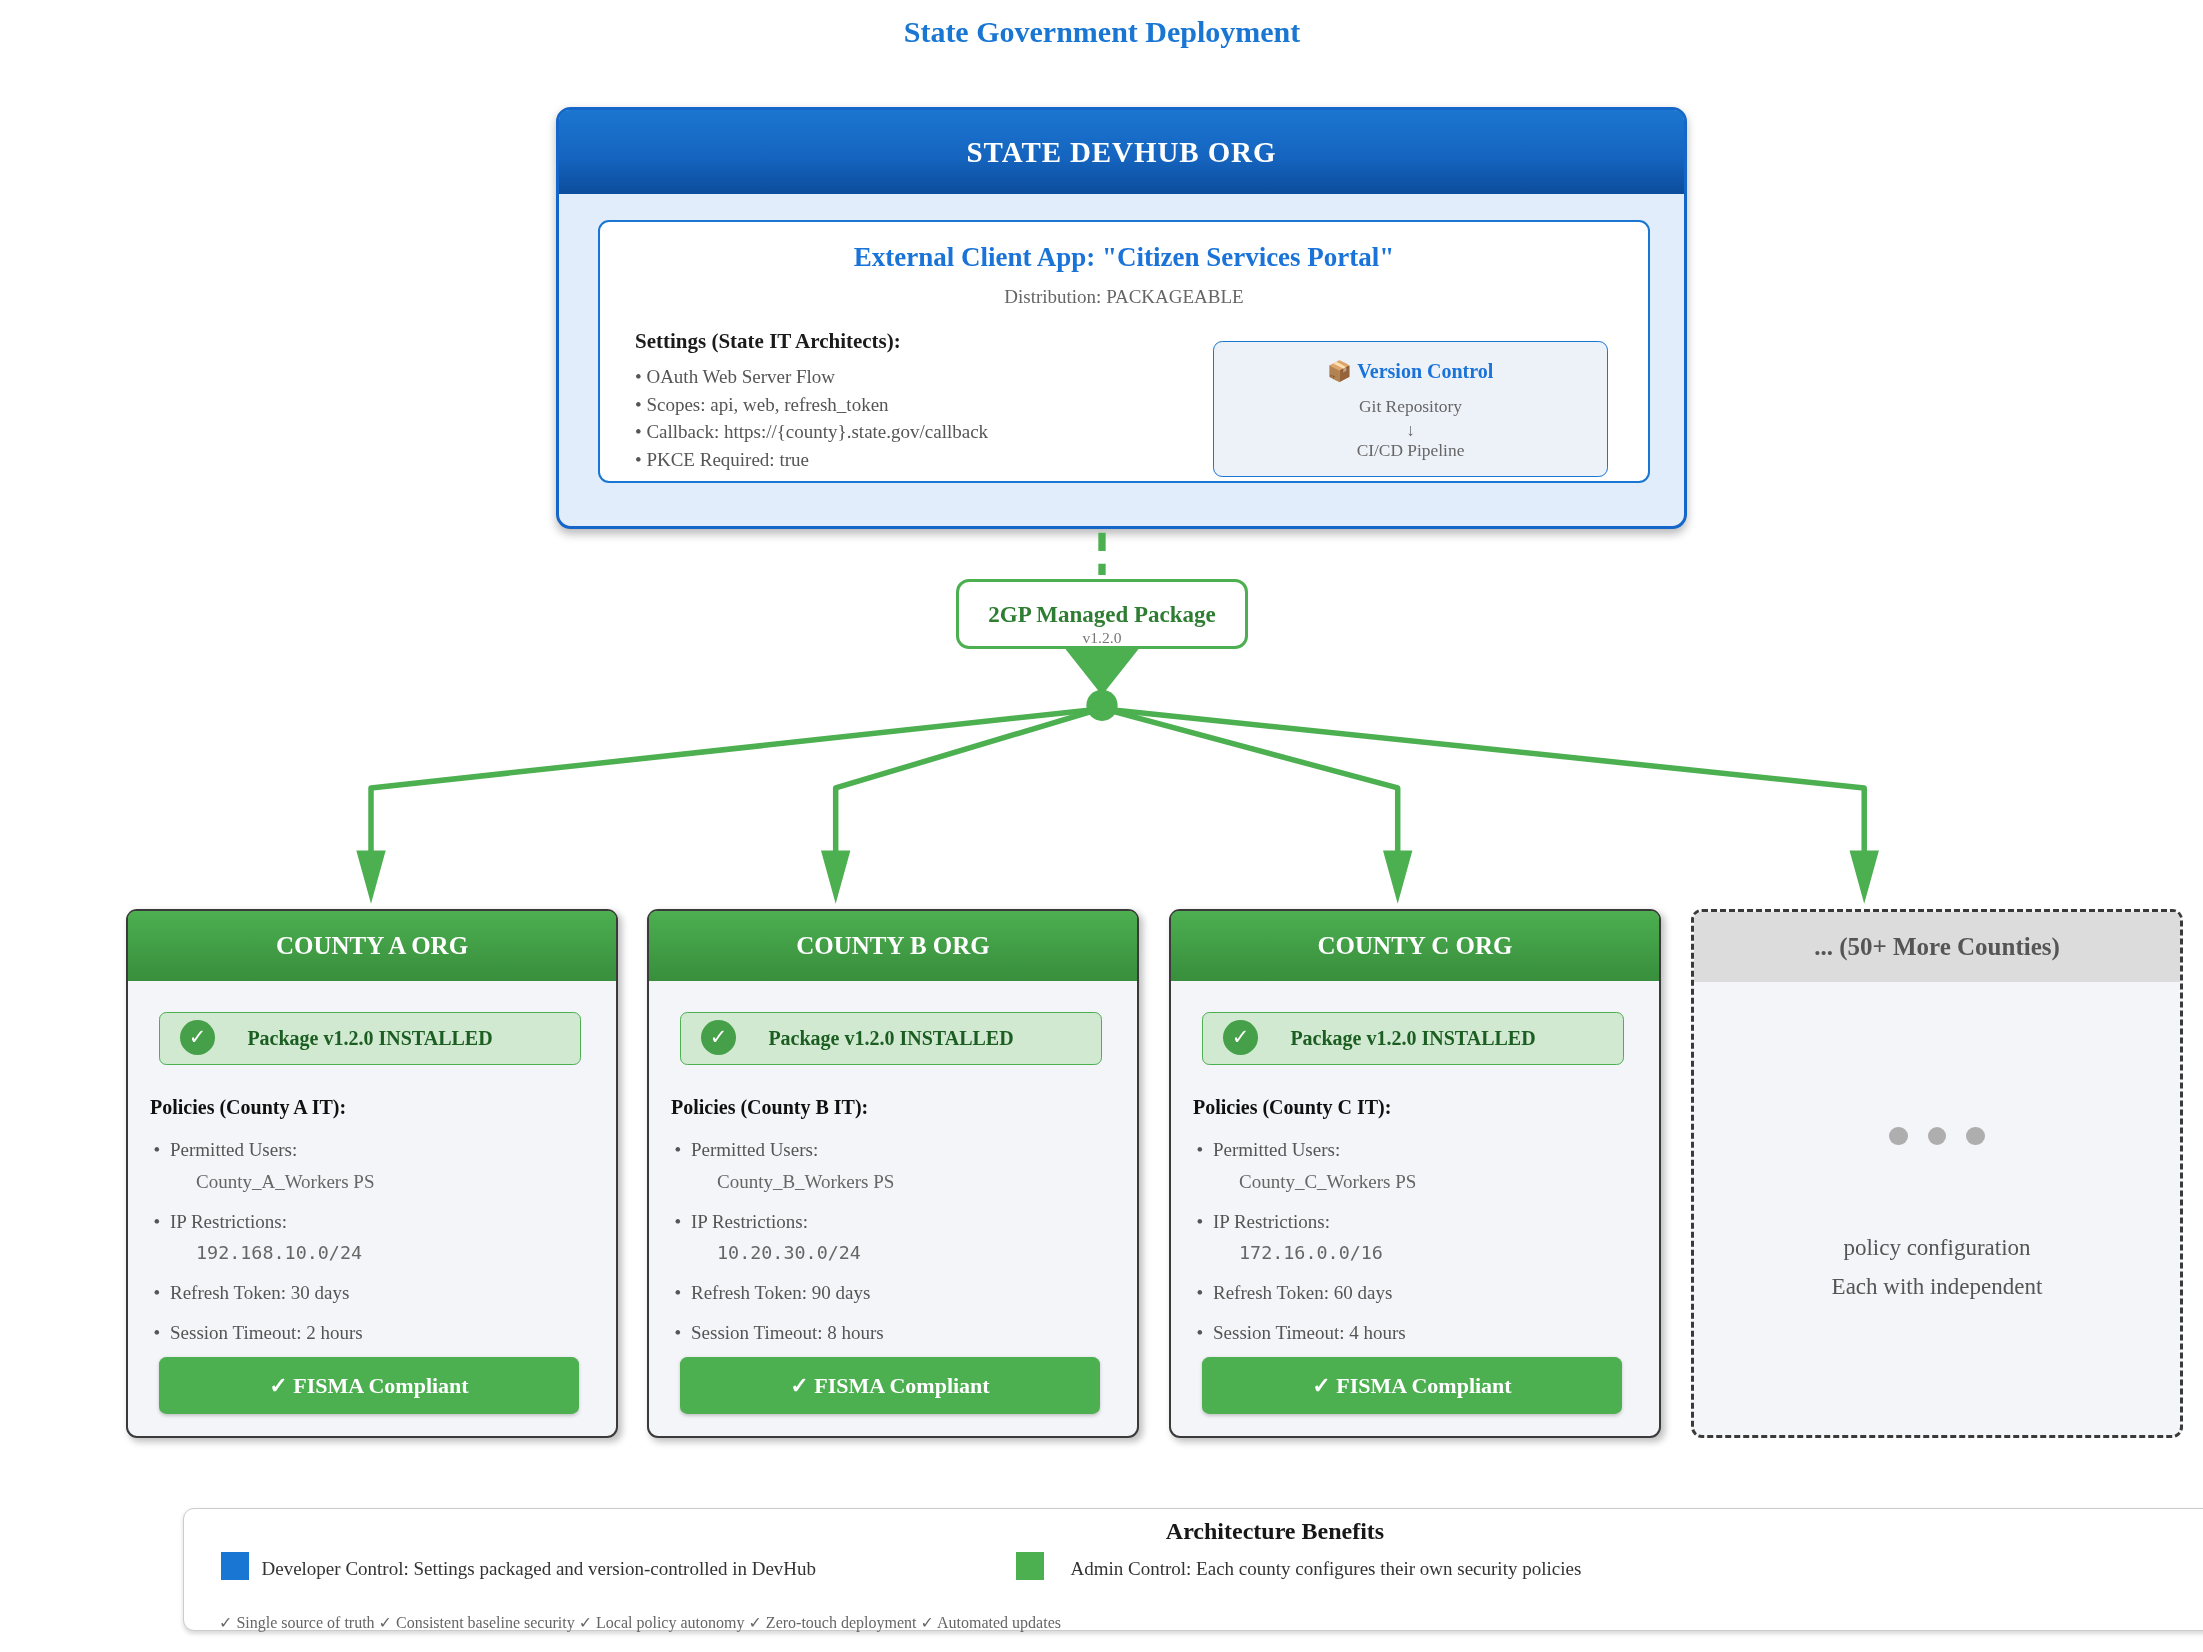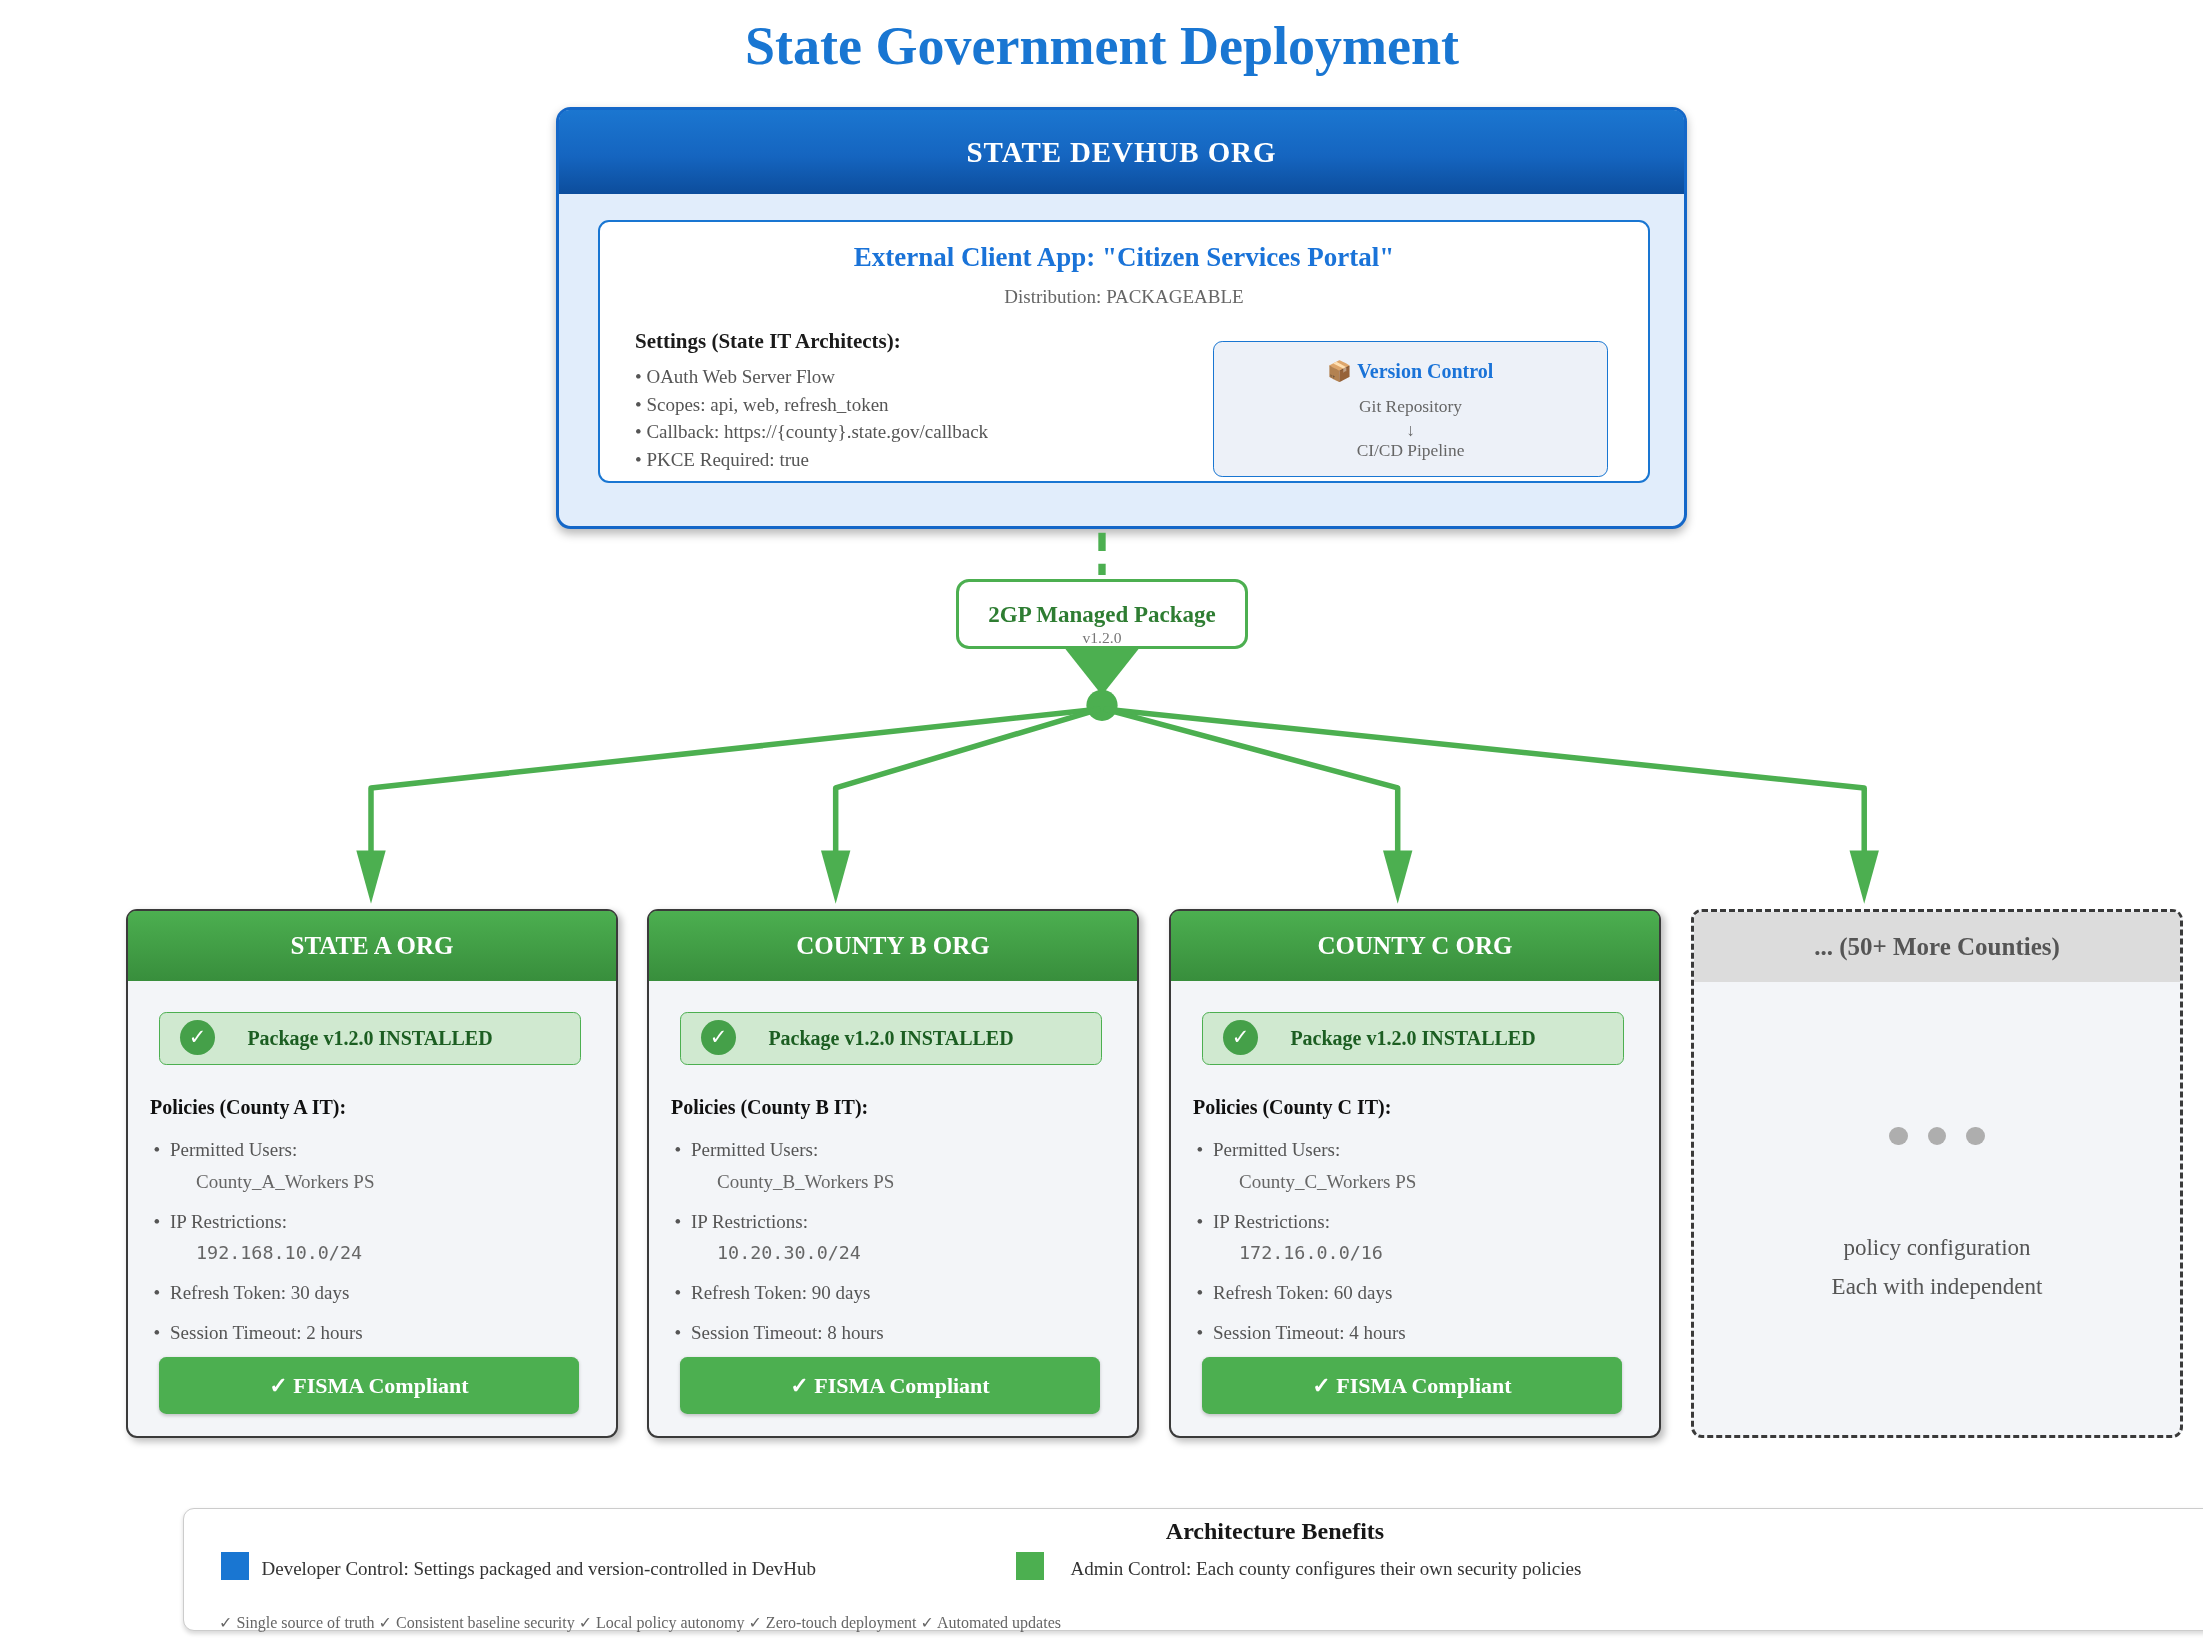--- a/index.html
+++ b/index.html
@@ -1,21 +1,21 @@
 <!DOCTYPE html>
 <html style="font-size:14.7px"><head>
 <meta charset="utf-8">
 <style>
   * { margin:0; padding:0; box-sizing:border-box; }
   html,body { background:#ffffff; }
   body { width:2204px; height:1653px; font-family:"Liberation Serif", serif; }
   .canvas { position:relative; width:2204px; height:1653px; overflow:hidden; background:#fff; }
 
   .page-title { position:absolute; top:14.7px; left:0; width:100%; text-align:center;
-    font-size:54px; font-weight:bold; color:#1976d2; }
+    font-size:30px; font-weight:bold; color:#1976d2; }
 
   
   .devhub { position:absolute; left:556px; top:107px; width:1131px; height:422px;
     background:#e1edfb; border:3.7px solid #1467c8; border-radius:14.7px;
     box-shadow:0 4.6px 9.2px rgba(0,0,0,.28); }
   .devhub-header { height:84px; background:linear-gradient(180deg,#1b76d0 0%, #1565c0 55%, #0c4d9c 100%);
     border-radius:10px 10px 0 0; color:#fff; font-size:29px; font-weight:bold;
     text-align:center; line-height:84px; letter-spacing:0.9px; }
   .client-app { position:absolute; left:39px; top:110px; width:1052px; height:263px;
     background:#fff; border:2.8px solid #1976d2; border-radius:11px; }
@@ -137,21 +137,21 @@
     <polyline points="1202,772 2030,858 2030,930" fill="none" stroke="#4caf50" stroke-width="6" stroke-linejoin="round"></polyline>
     <polygon points="2014,926 2046,926 2030,984" fill="#4caf50"></polygon>
   </svg>
 
   <div class="package-box">
     <div class="pkg-title">2GP Managed Package</div>
     <div class="pkg-ver">v1.2.0</div>
   </div>
 
   <section class="county pos-a">
-    <div class="county-header">STATE A ORG</div>
+    <div class="county-header">COUNTY A ORG</div>
     <div class="badge">
       <span class="badge-check">✓</span>
       <span class="badge-text">Package v1.2.0 INSTALLED</span>
     </div>
     <div class="policies-h">Policies (County A IT):</div>
     <ul class="policy-list">
       <li>
         <span>Permitted Users:</span>
         <div class="sub">County_A_Workers PS</div>
       </li>

